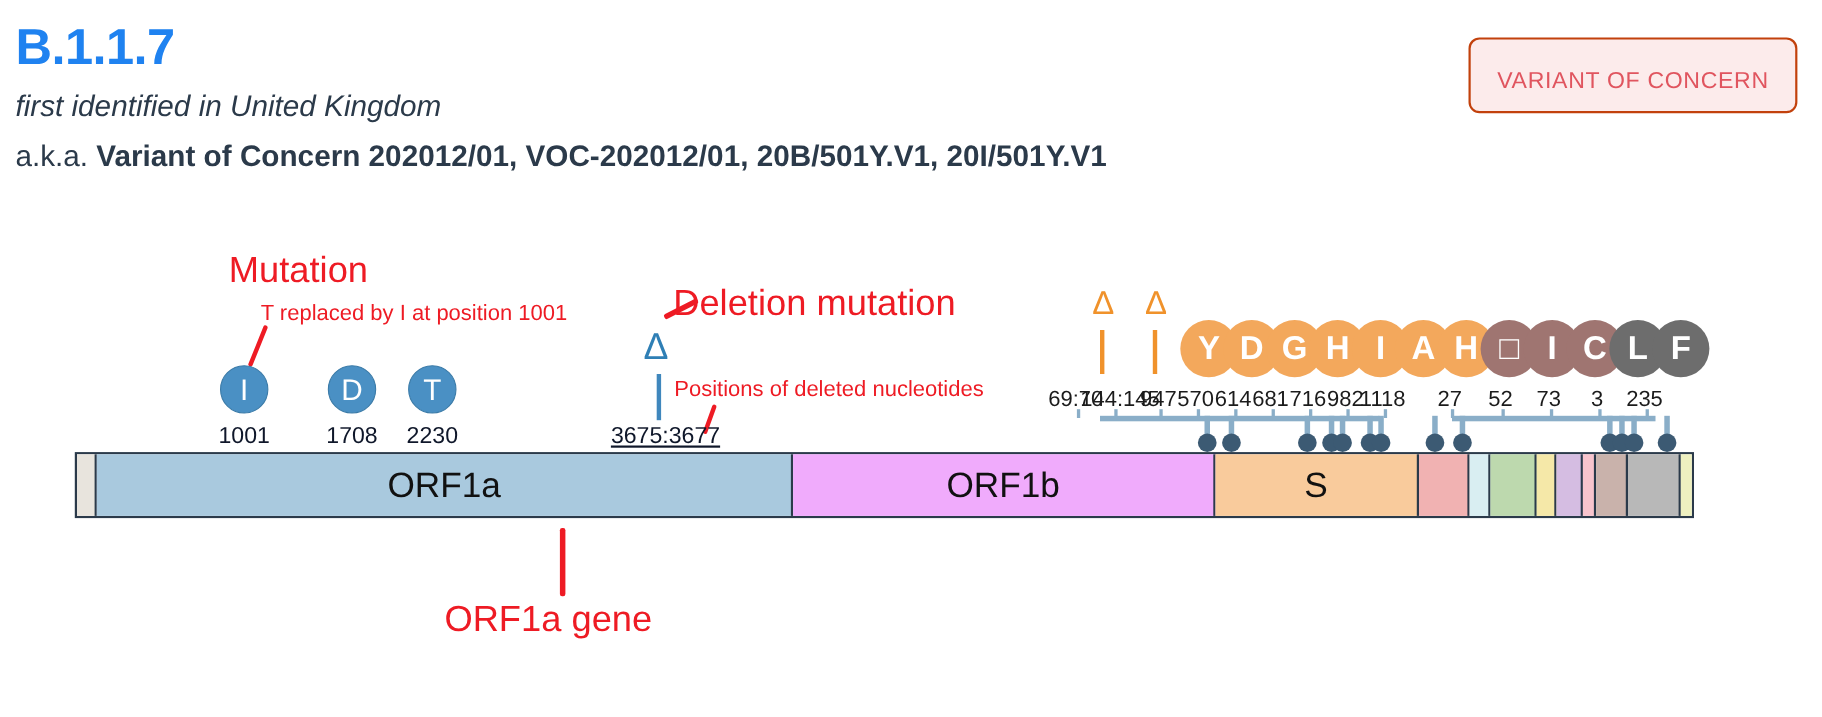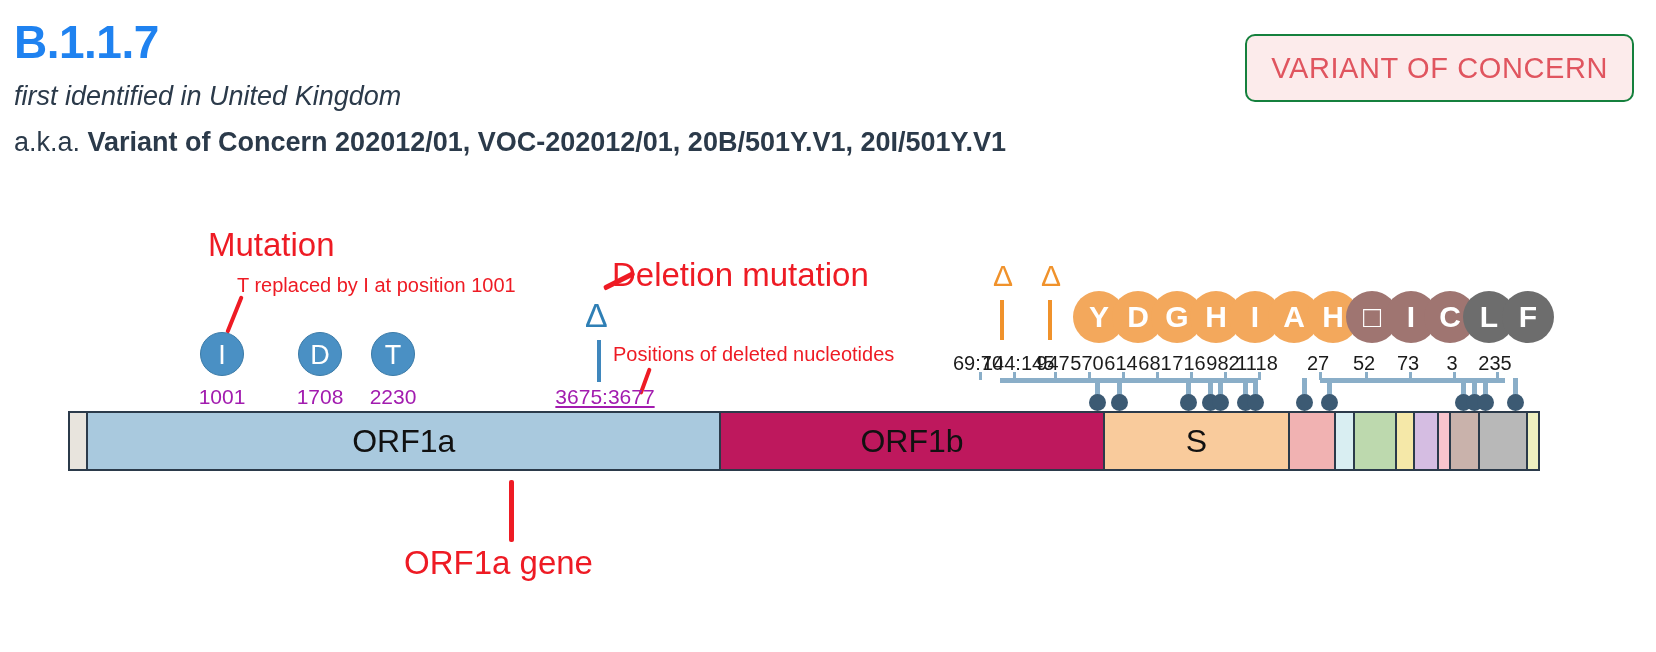--- a/index.html
+++ b/index.html
@@ -40,26 +40,26 @@
     line-height: 1.1;
     white-space: nowrap;
   }
   #aka-line .aka-prefix { font-weight: normal; }
   #aka-line .aka-names  { font-weight: bold; }
 
   #voc-badge {
     position: absolute;
     right: 22px;
     top: 34px;
-    border: 2px solid #15803d;
+    border: 2px solid #c2410c;
     background: #fcebeb;
     border-radius: 10px;
-    padding: 16px 24px 15px 24px;
+    padding: 26px 24px 15px 24px;
     color: #e0555f;
-    font-size: 29px;
+    font-size: 21px;
     letter-spacing: 0.6px;
     white-space: nowrap;
   }
 
   
   .callout-big {
     position: absolute;
     color: #ee1b24;
     font-size: 33px;
     white-space: nowrap;
@@ -120,21 +120,21 @@
     color: #ffffff;
     font-size: 27px;
     line-height: 44px;
     text-align: center;
     font-weight: 500;
     box-sizing: border-box;
   }
   .mut-pos {
     position: absolute;
     font-size: 21px;
-    color: #a21caf;
+    color: #0f172a;
     text-align: center;
     width: 90px;
   }
 
   
   #del-triangle {
     position: absolute;
     left: 585px; top: 298px;
     color: #2f7fb5;
     font-size: 34px;
@@ -332,21 +332,21 @@
     <div class="lolli-head" style="left: 1477px; top: 394px;"></div>
     <div class="lolli-stem" style="left: 1513px; top: 378px; height: 20px;"></div>
     <div class="lolli-head" style="left: 1507px; top: 394px;"></div>
   </div>
 
 <div id="genome-bar">
     <div class="gene-seg" style="background: rgb(232, 228, 221); flex: 16 0 0px;"></div>
     <div class="gene-seg" style="background: rgb(169, 201, 222); flex: 626 0 0px;">
       <span class="gene-label">ORF1a</span>
     </div>
-    <div class="gene-seg" style="background: #be185d; flex: 378 0 0px;">
+    <div class="gene-seg" style="background: #f0abfc; flex: 378 0 0px;">
       <span class="gene-label">ORF1b</span>
     </div>
     <div class="gene-seg" style="background: rgb(249, 203, 156); flex: 182 0 0px;">
       <span class="gene-label">S</span>
     </div>
     <div class="gene-seg" style="background: rgb(241, 178, 178); flex: 44 0 0px;"></div>
     <div class="gene-seg" style="background: rgb(217, 238, 242); flex: 16 0 0px;"></div>
     <div class="gene-seg" style="background: rgb(189, 217, 174); flex: 40 0 0px;"></div>
     <div class="gene-seg" style="background: rgb(245, 232, 168); flex: 16 0 0px;"></div>
     <div class="gene-seg" style="background: rgb(213, 189, 226); flex: 22 0 0px;"></div>

